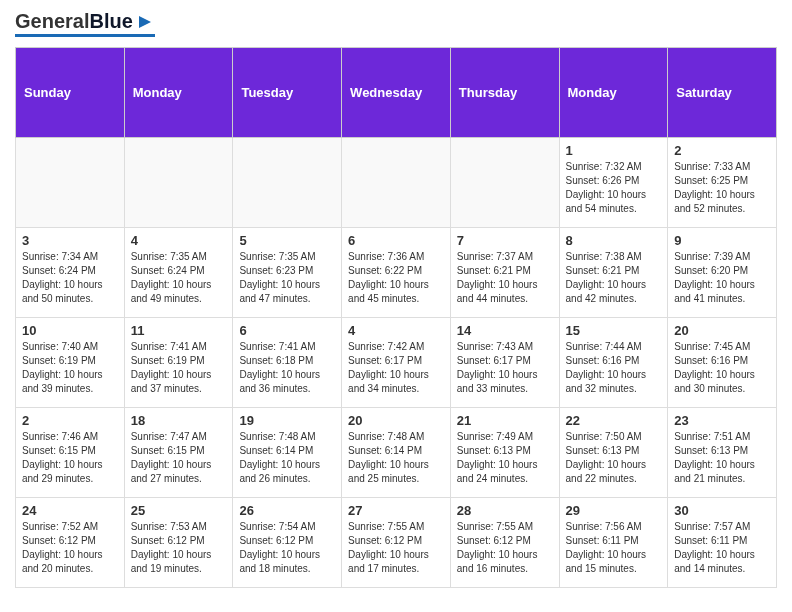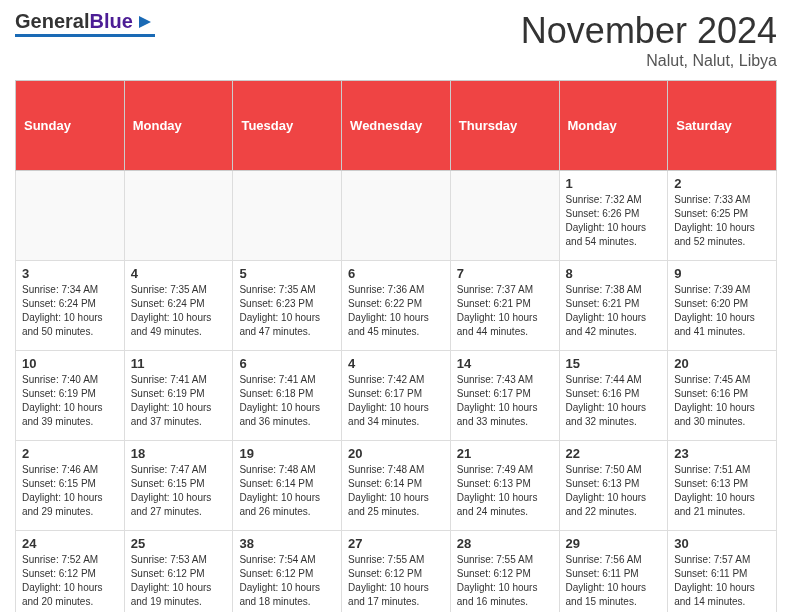--- a/index.html
+++ b/index.html
@@ -3,52 +3,48 @@
   <meta charset="utf-8">
   <style>
     * { box-sizing: border-box; margin: 0; padding: 0; }
     body { font-family: Arial, sans-serif; background: #fff; width: 792px; min-height: 612px; }
     .container { padding: 10px 15px; }
     .header { display: flex; justify-content: space-between; align-items: flex-start; margin-bottom: 10px; gap: 43px; }
     .title-section { text-align: right; }
     .month-title { font-size: 36px; color: #333; font-weight: normal; }
     .location { font-size: 16px; color: #555; }
     .calendar { width: 100%; border-collapse: collapse; }
-    .calendar th { background-color: #ef4444; color: white; text-align: left; padding: 6px 8px; font-size: 13px; border: 1px solid #ccc; }
+    .calendar th { background-color: #6d28d9; color: white; text-align: left; padding: 6px 8px; font-size: 13px; border: 1px solid #ccc; }
     .calendar td { vertical-align: top; padding: 5px 6px; border: 1px solid #ddd; font-size: 11px; color: #333; width: 14.28%; min-height: 80px; background: #fff; }
     .calendar td.empty { background: #f9f9f9; }
     .day-num { font-size: 13px; font-weight: bold; display: block; margin-bottom: 2px; }
     .day-info { font-size: 10px; line-height: 1.4; color: #333; }
     .calendar tr { height: 90px; }
 
     
     .logo-wrap { display: flex; align-items: center; gap: 0px; }
     .logo-word-general { font-size: 20px; font-weight: bold; color: #333; }
-    .logo-word-blue { font-size: 20px; font-weight: bold; color: #4c1d95; }
+    .logo-word-blue { font-size: 20px; font-weight: bold; color: #0f172a; }
   </style>
 </head>
 <body>
 
 <div class="container">
   <div class="header">
     <div class="logo-wrap">
       <div style="display:flex;flex-direction:column;align-items:flex-start;">
         <div style="display:flex;align-items:center;">
           <span class="logo-word-general">General</span>
           <span class="logo-word-blue">Blue</span>
           <svg width="20" height="20" viewBox="0 0 20 20" style="margin-left:2px;">
             <polygon points="4,4 16,10 4,16" fill="#1a6ab5"></polygon>
           </svg>
         </div>
         <div style="height:3px;background:#1a6ab5;width:100%;margin-top:1px;"></div>
       </div>
-    </div>
-    <div class="title-section">
-      <div class="month-title">November 2024</div>
-      <div class="location">Nalut, Nalut, Libya</div>
     </div>
   </div>
 
   <table class="calendar">
     <thead>
       <tr>
         <th>Sunday</th>
         <th>Monday</th>
         <th>Tuesday</th>
         <th>Wednesday</th>
@@ -166,21 +162,21 @@
         <tr>
           <td>
             <span class="day-num">24</span>
             <div class="day-info">Sunrise: 7:52 AM<br>Sunset: 6:12 PM<br>Daylight: 10 hours and 20 minutes.</div>
           </td>
           <td>
             <span class="day-num">25</span>
             <div class="day-info">Sunrise: 7:53 AM<br>Sunset: 6:12 PM<br>Daylight: 10 hours and 19 minutes.</div>
           </td>
           <td>
-            <span class="day-num">38</span>
+            <span class="day-num">26</span>
             <div class="day-info">Sunrise: 7:54 AM<br>Sunset: 6:12 PM<br>Daylight: 10 hours and 18 minutes.</div>
           </td>
           <td>
             <span class="day-num">27</span>
             <div class="day-info">Sunrise: 7:55 AM<br>Sunset: 6:12 PM<br>Daylight: 10 hours and 17 minutes.</div>
           </td>
           <td>
             <span class="day-num">28</span>
             <div class="day-info">Sunrise: 7:55 AM<br>Sunset: 6:12 PM<br>Daylight: 10 hours and 16 minutes.</div>
           </td>

